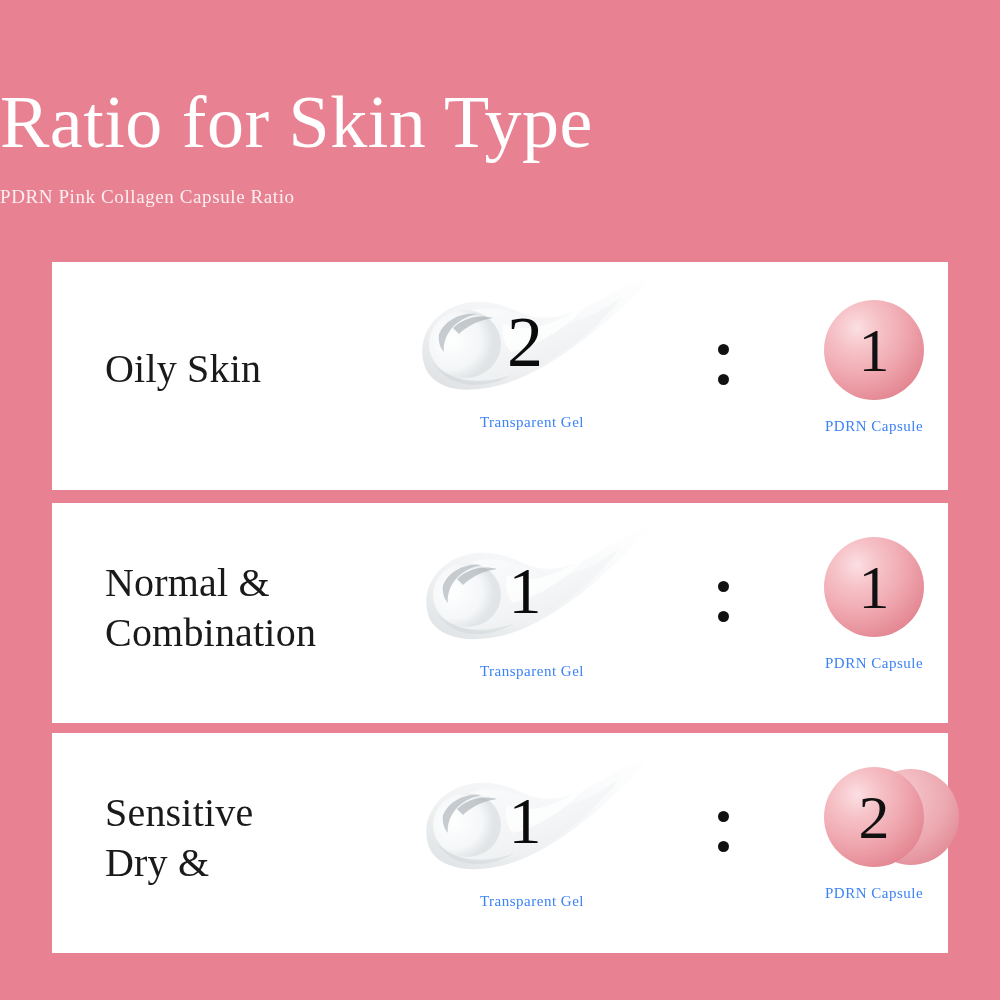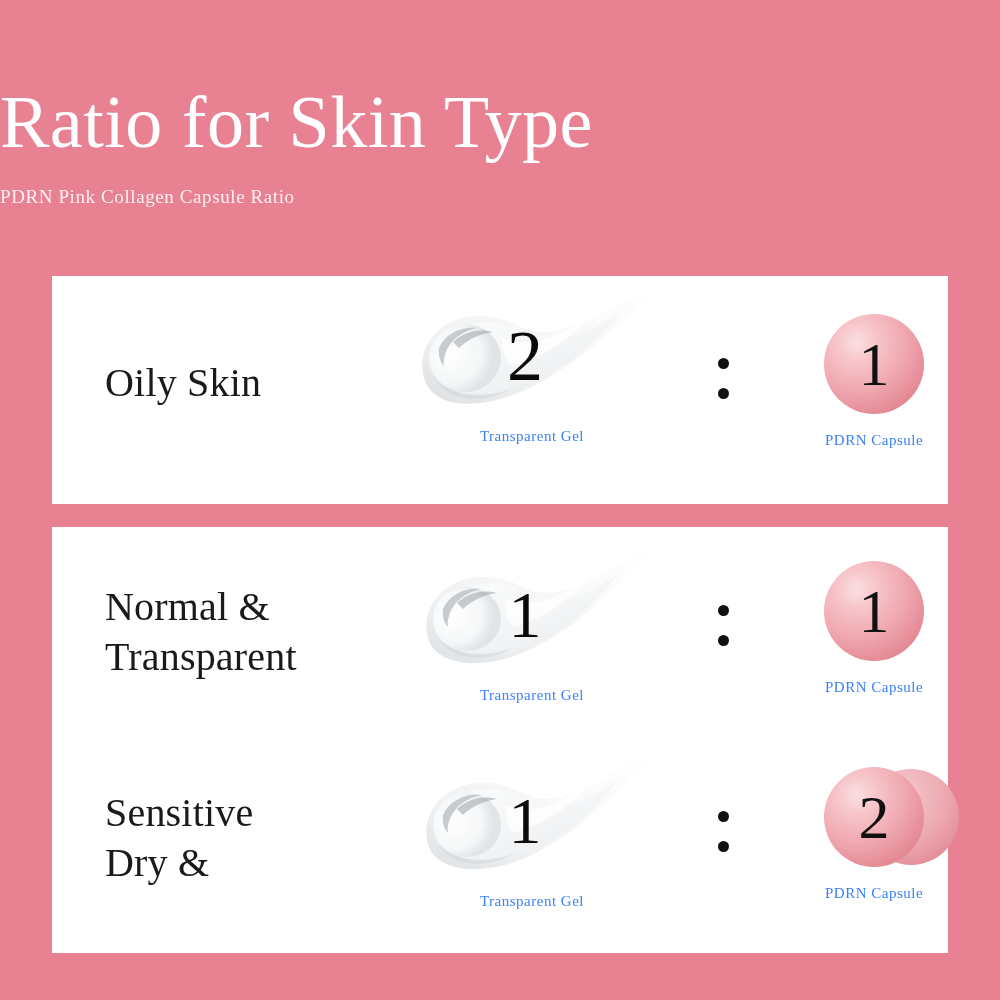--- a/index.html
+++ b/index.html
@@ -49,22 +49,22 @@
     white-space: nowrap;
   }
 
   
   .ratio-card {
     position: absolute;
     left: 52px;
     width: 896px;
     background: #ffffff;
   }
-  #card-0 { top: 276px; height: 228px; }
-  #card-1 { top: 503px; height: 220px; margin-top: 24px; }
+  #card-0 { top: 262px; height: 228px; }
+  #card-1 { top: 503px; height: 220px; }
   #card-2 { top: 733px; height: 220px; }
 
   
   .skin-label {
     position: absolute;
     left: 53px;
     width: 330px;
     color: #1a1a1a;
     font-size: 40px;
     line-height: 50px;
@@ -267,21 +267,21 @@
       <div class="capsule-number">1</div>
     </div>
     <div class="cap-text">PDRN Capsule</div>
   </div>
 </div>
 
 <div class="ratio-card" id="card-1">
 
   <div class="skin-label">
     <div>Normal &amp;</div>
-    <div>Transparent</div>
+    <div>Combination</div>
   </div>
 
   <div class="gel-col">
     <div class="gel-art">
       <svg class="gel-svg" viewBox="0 0 250 140">
         <defs>
           <linearGradient id="g1a" x1="0" y1="1" x2="1" y2="0">
             <stop offset="0%" stop-color="#dadee0"></stop>
             <stop offset="30%" stop-color="#edeff1"></stop>
             <stop offset="65%" stop-color="#f8f9fa"></stop>

